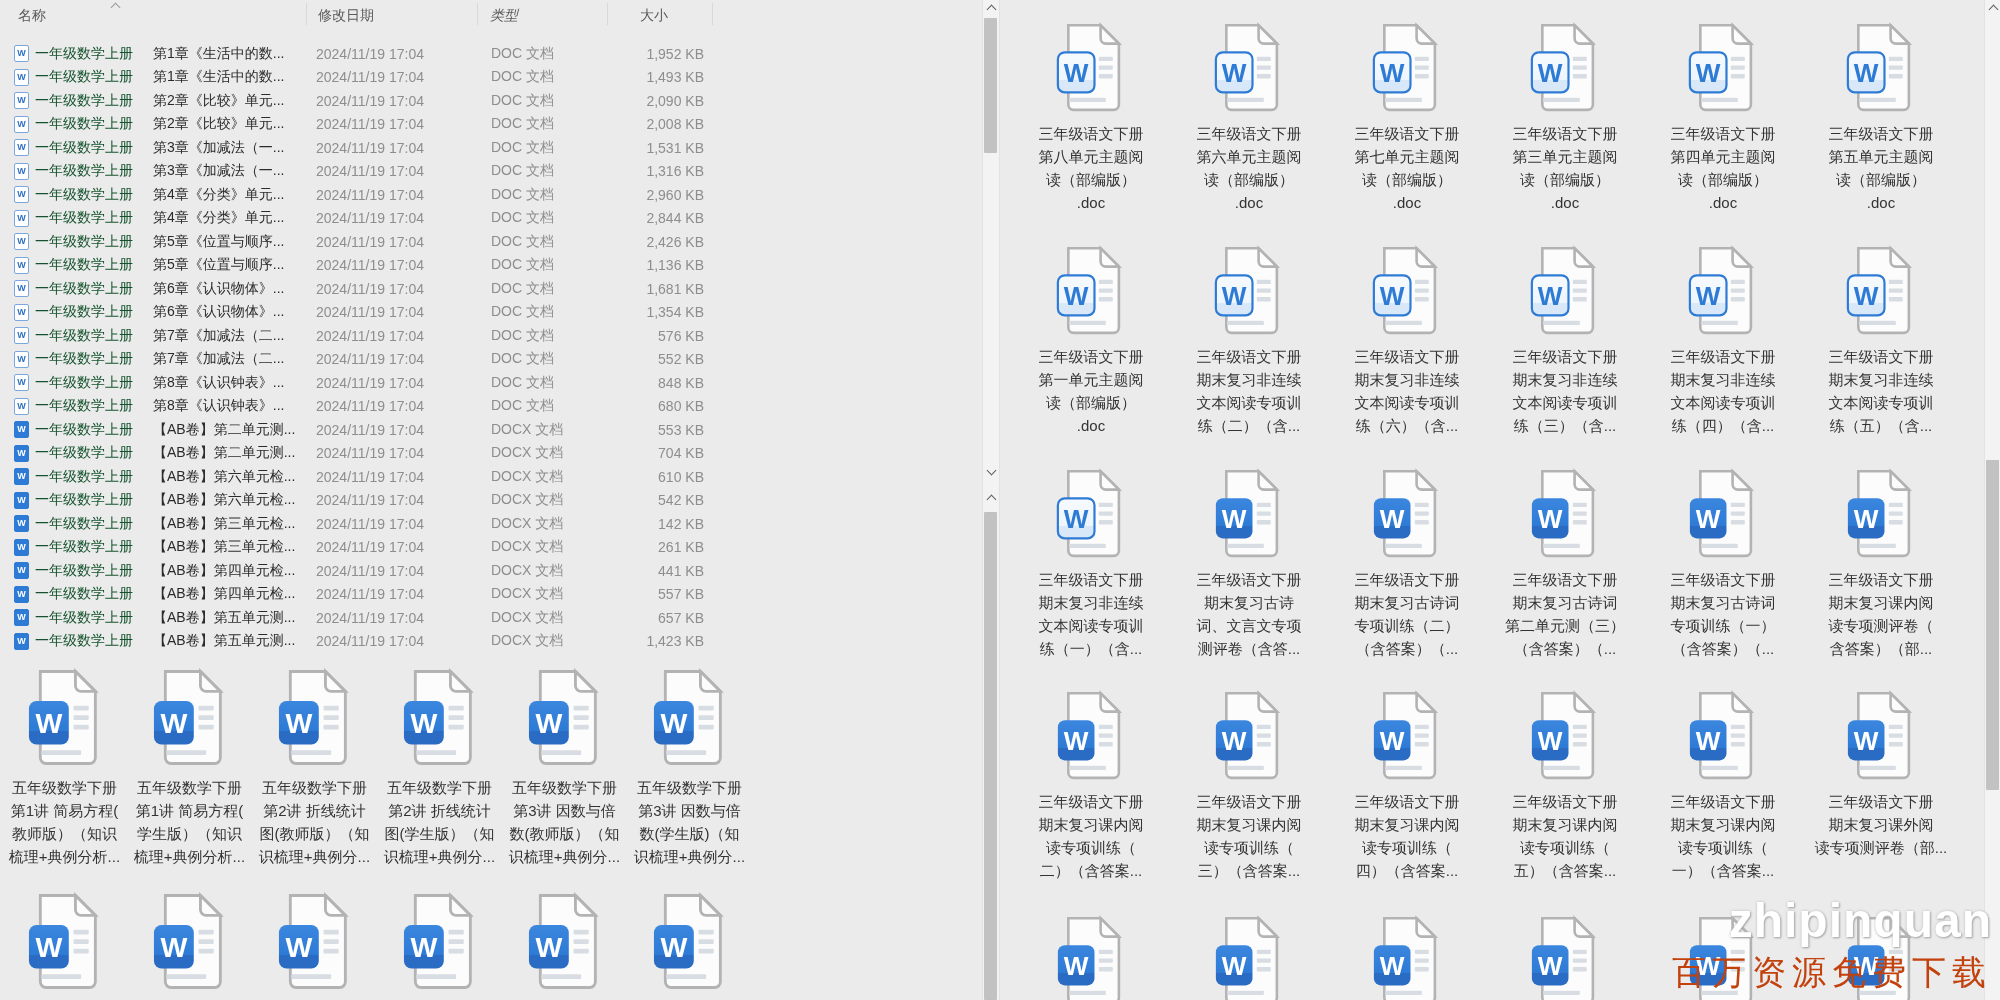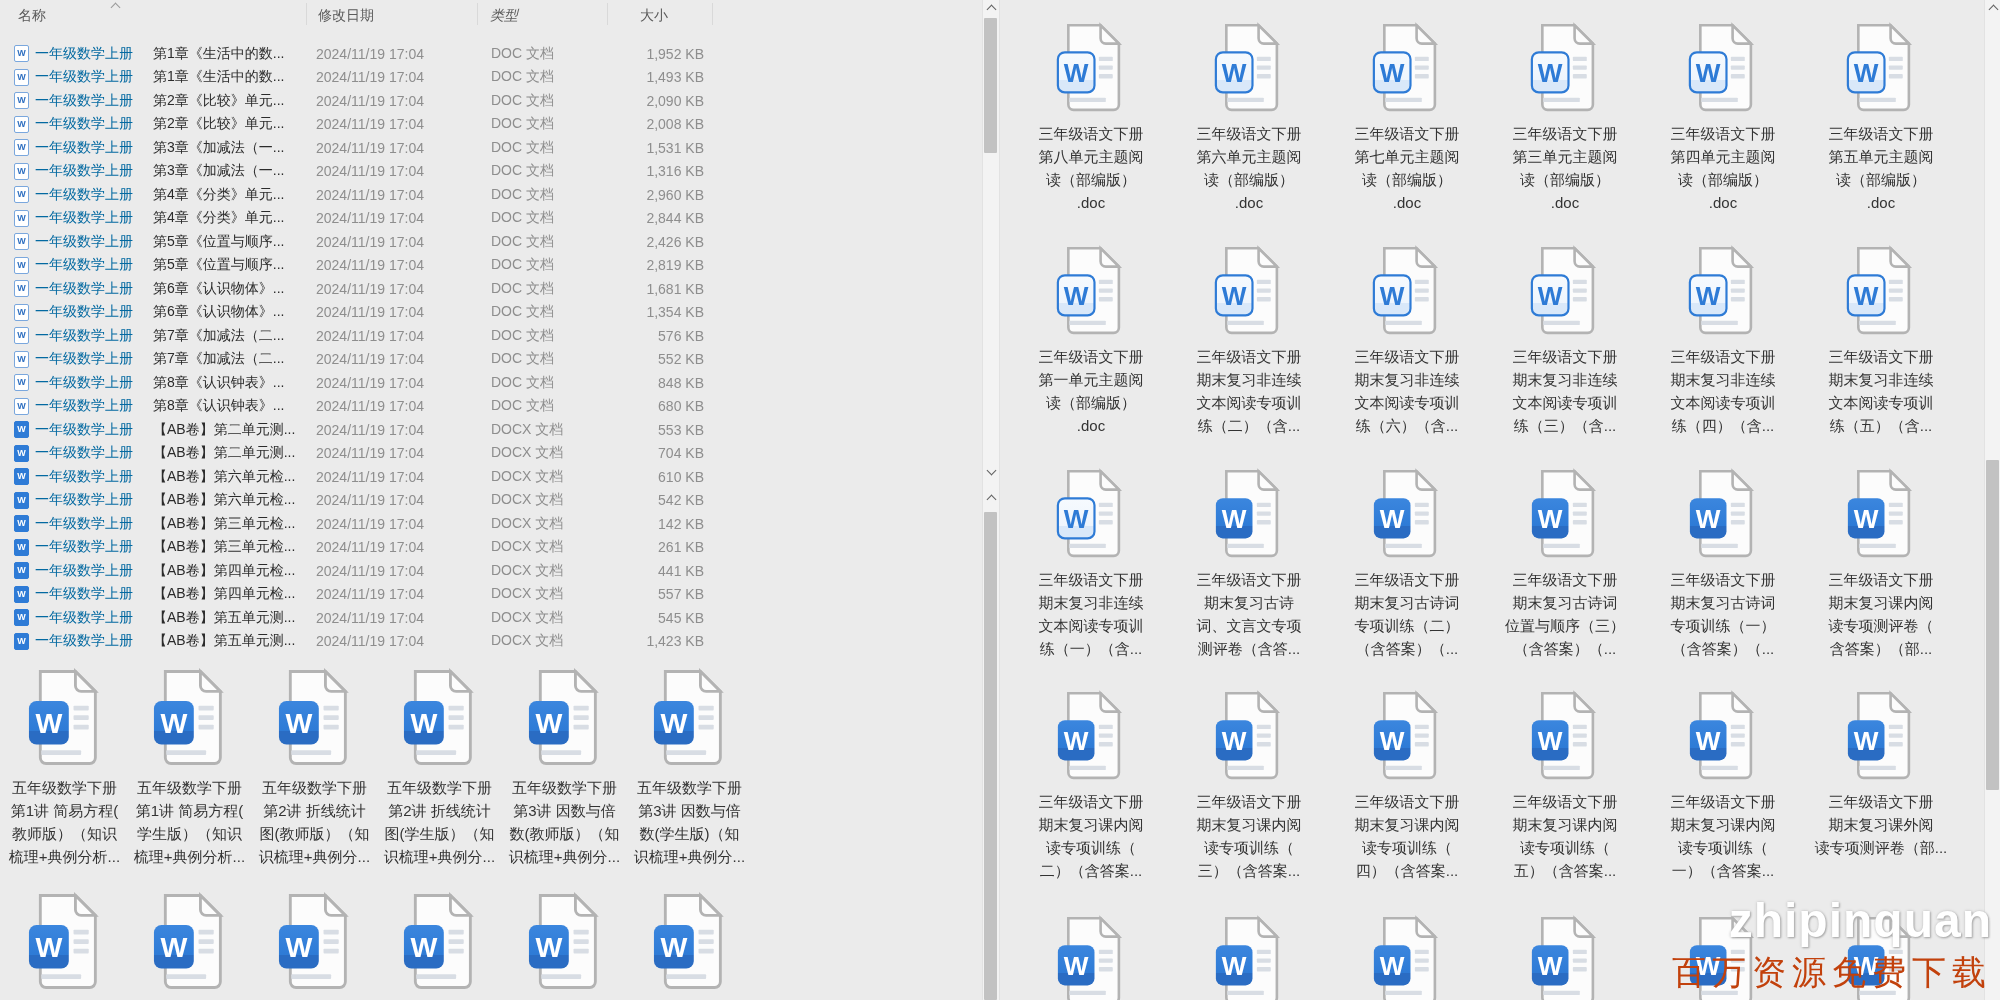--- a/index.html
+++ b/index.html
@@ -21,21 +21,21 @@
   .hsep.s1{left:306px;}.hsep.s2{left:477px;}.hsep.s3{left:607px;}.hsep.s4{left:712px;}
   .sort-caret{position:absolute;left:112px;top:1px;width:8px;height:8px;}
   .sort-caret:before{content:"";position:absolute;left:0;top:3px;width:6px;height:6px;
     border-left:1.5px solid #9a9a9a;border-top:1.5px solid #9a9a9a;transform:rotate(45deg);}
   .list-body{position:absolute;left:0;top:42px;width:982px;}
   .lrow{display:flex;align-items:center;height:23.5px;padding-left:14px;font-size:14px;color:#8e8e8e;white-space:nowrap;}
   .mini{flex:0 0 13px;height:15px;margin-right:6px;border-radius:2px;
     font-size:9px;font-weight:bold;text-align:center;line-height:15px;}
   .mini.doc{background:#ffffff;border:1px solid #7aa7dd;color:#2e6fc0;}
   .mini.docx{background:#2e7bd6;border:1px solid #2e7bd6;color:#ffffff;}
-  .c-prefix{width:118px;color:#0369a1;overflow:hidden;}
+  .c-prefix{width:118px;color:#14532d;overflow:hidden;}
   .c-name{width:163px;color:#2b2b2b;overflow:hidden;}
   .c-date{width:175px;}
   .c-type{width:95px;}
   .c-size{width:118px;text-align:right;}
   
   .vscroll{position:absolute;top:0;width:16px;height:1000px;background:#f3f3f3;border-left:1px solid #e2e2e2;border-right:1px solid #e2e2e2;}
   .vscroll.left{left:982px;}
   .vscroll.right{left:1984px;border-right:none;}
   .sbtn{position:absolute;left:0;width:16px;height:16px;background:#f3f3f3;}
   .sbtn:before{content:"";position:absolute;left:4.5px;width:6px;height:6px;border-left:1.6px solid #606060;border-top:1.6px solid #606060;}
@@ -177,21 +177,21 @@
     <span class="c-type">DOC 文档</span>
     <span class="c-size">2,426 KB</span>
   </div>
 
   <div class="lrow">
     <span class="mini doc">W</span>
     <span class="c-prefix">一年级数学上册</span>
     <span class="c-name">第5章《位置与顺序...</span>
     <span class="c-date">2024/11/19 17:04</span>
     <span class="c-type">DOC 文档</span>
-    <span class="c-size">2,819 KB</span>
+    <span class="c-size">1,136 KB</span>
   </div>
 
   <div class="lrow">
     <span class="mini doc">W</span>
     <span class="c-prefix">一年级数学上册</span>
     <span class="c-name">第6章《认识物体》...</span>
     <span class="c-date">2024/11/19 17:04</span>
     <span class="c-type">DOC 文档</span>
     <span class="c-size">1,681 KB</span>
   </div>
@@ -312,21 +312,21 @@
     <span class="c-type">DOCX 文档</span>
     <span class="c-size">557 KB</span>
   </div>
 
   <div class="lrow">
     <span class="mini docx">W</span>
     <span class="c-prefix">一年级数学上册</span>
     <span class="c-name">【AB卷】第五单元测...</span>
     <span class="c-date">2024/11/19 17:04</span>
     <span class="c-type">DOCX 文档</span>
-    <span class="c-size">545 KB</span>
+    <span class="c-size">657 KB</span>
   </div>
 
   <div class="lrow">
     <span class="mini docx">W</span>
     <span class="c-prefix">一年级数学上册</span>
     <span class="c-name">【AB卷】第五单元测...</span>
     <span class="c-date">2024/11/19 17:04</span>
     <span class="c-type">DOCX 文档</span>
     <span class="c-size">1,423 KB</span>
   </div>
@@ -894,21 +894,21 @@
         <rect class="pline" x="48" y="48" width="16" height="5" rx="1"></rect>
         <rect class="pline" x="48" y="58" width="16" height="5" rx="1"></rect>
         <rect class="pline" x="14" y="85" width="42" height="5" rx="1"></rect>
         <rect class="badge" x="1" y="33" width="42" height="46" rx="8"></rect>
         <text x="22" y="67">W</text>
       </svg>
     </div>
     <div class="glabel">
           <div>三年级语文下册</div>
           <div>期末复习古诗词</div>
-          <div>位置与顺序（三）</div>
+          <div>第二单元测（三）</div>
           <div>（含答案）（...</div>
         </div>
   </div>
 
   <div class="gitem">
     <div class="gicon">
       <svg class="ficon solid" viewBox="0 0 78 102" width="68" height="92">
         <path class="page" d="M13 2 H50 L71 23 V93 a6 6 0 0 1 -6 6 H19 a6 6 0 0 1 -6 -6 Z"></path>
         <path class="fold" d="M50 2 v15 a6 6 0 0 0 6 6 h15 Z"></path>
         <rect class="pline" x="48" y="38" width="16" height="5" rx="1"></rect>

